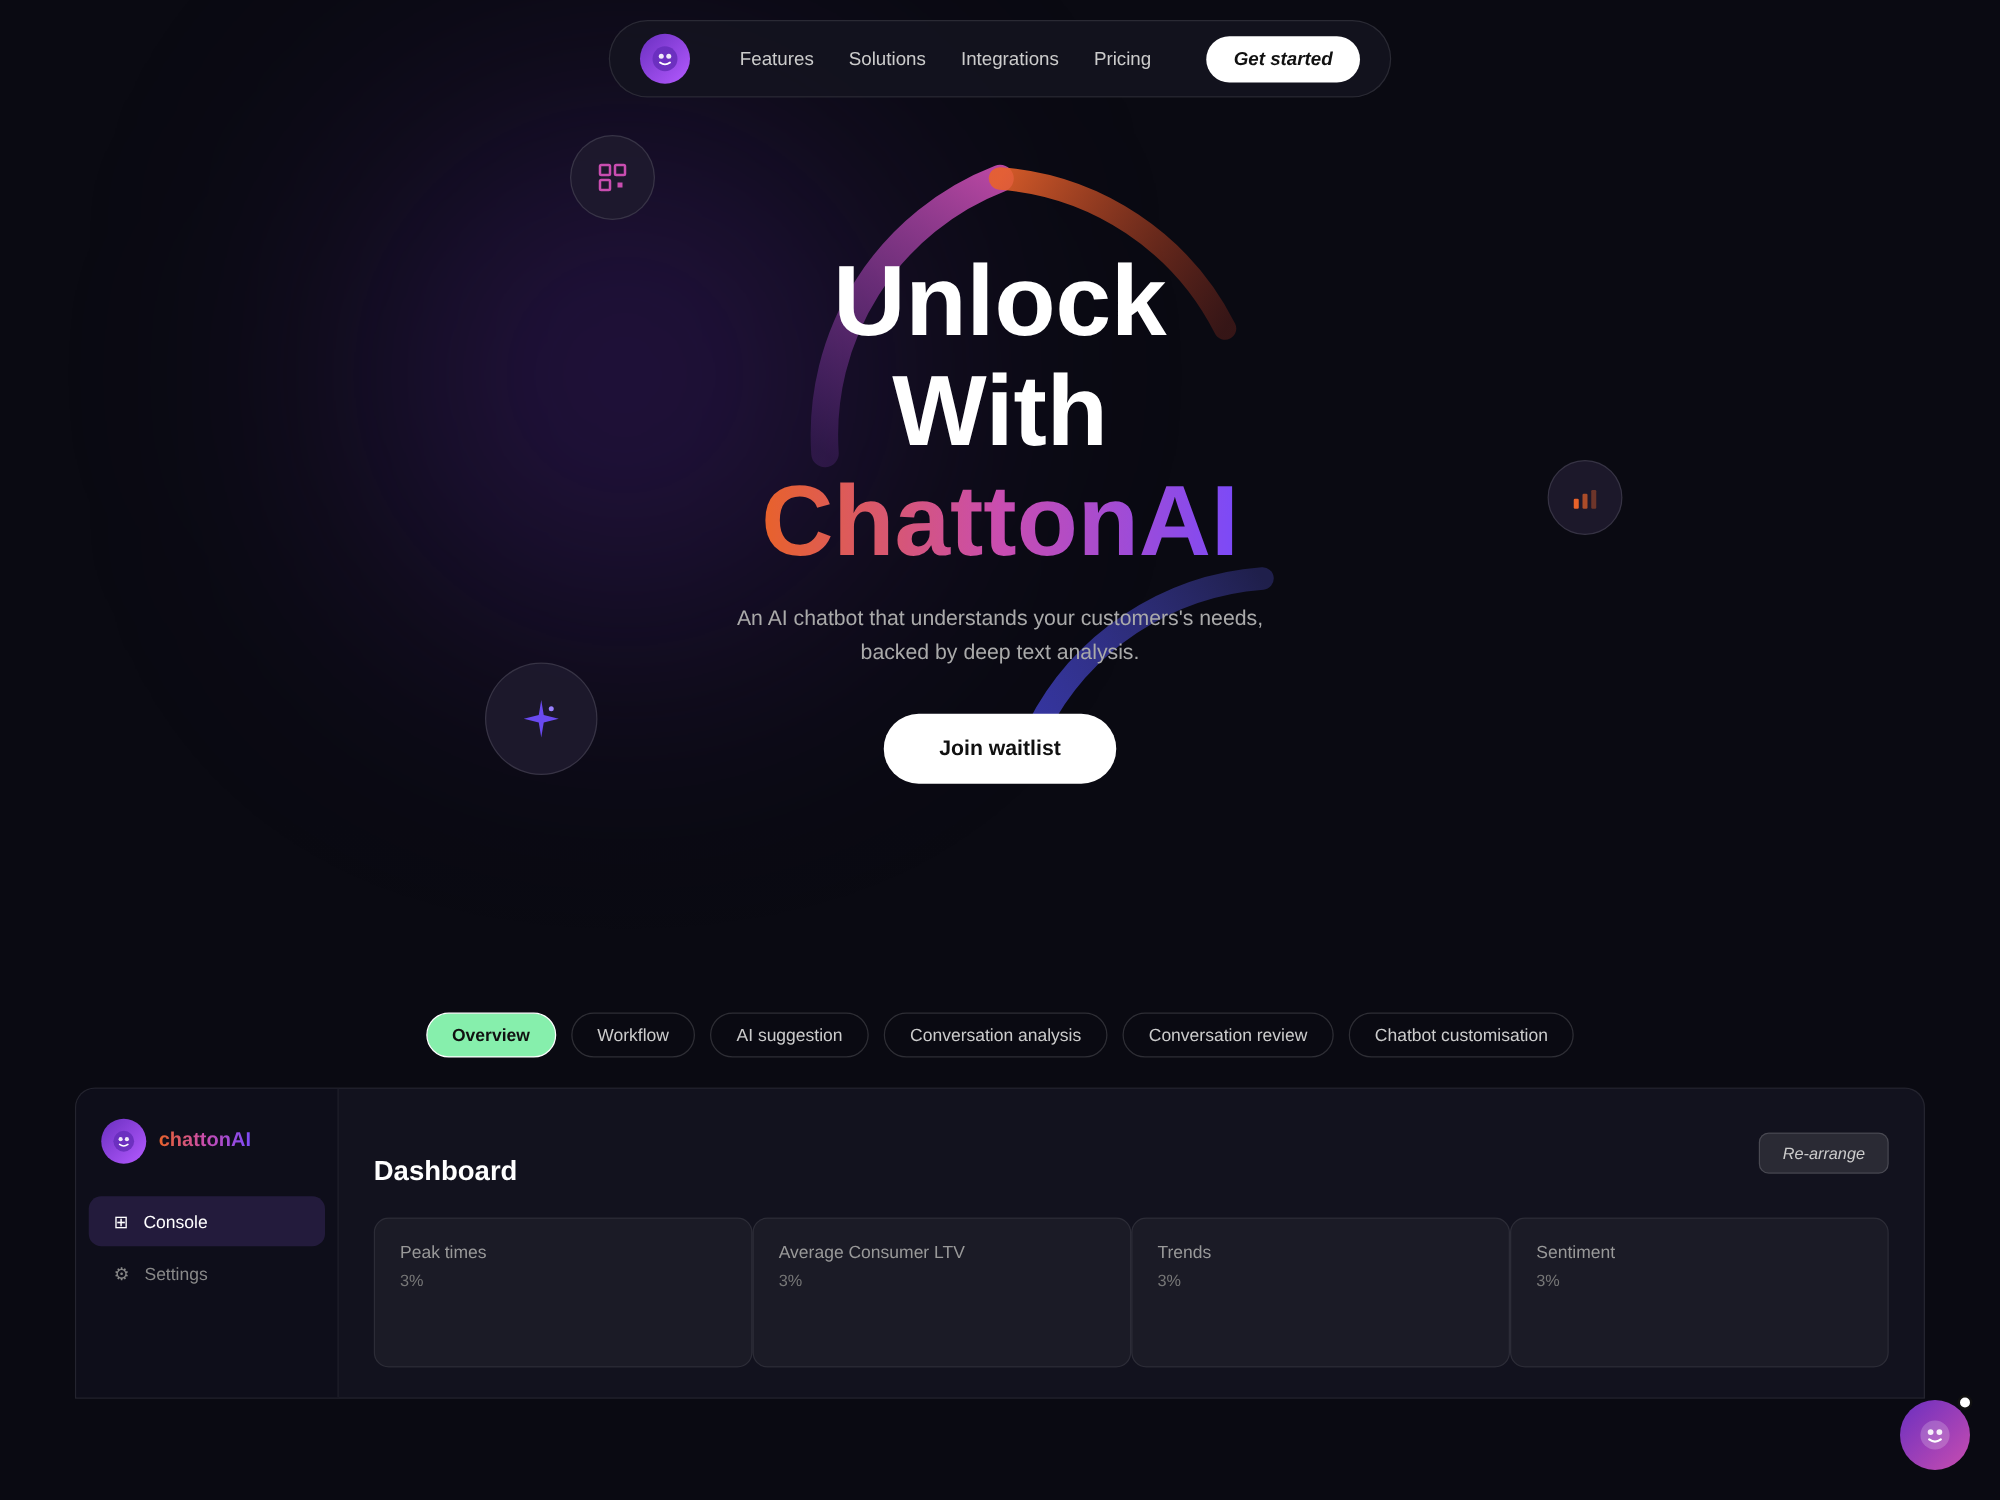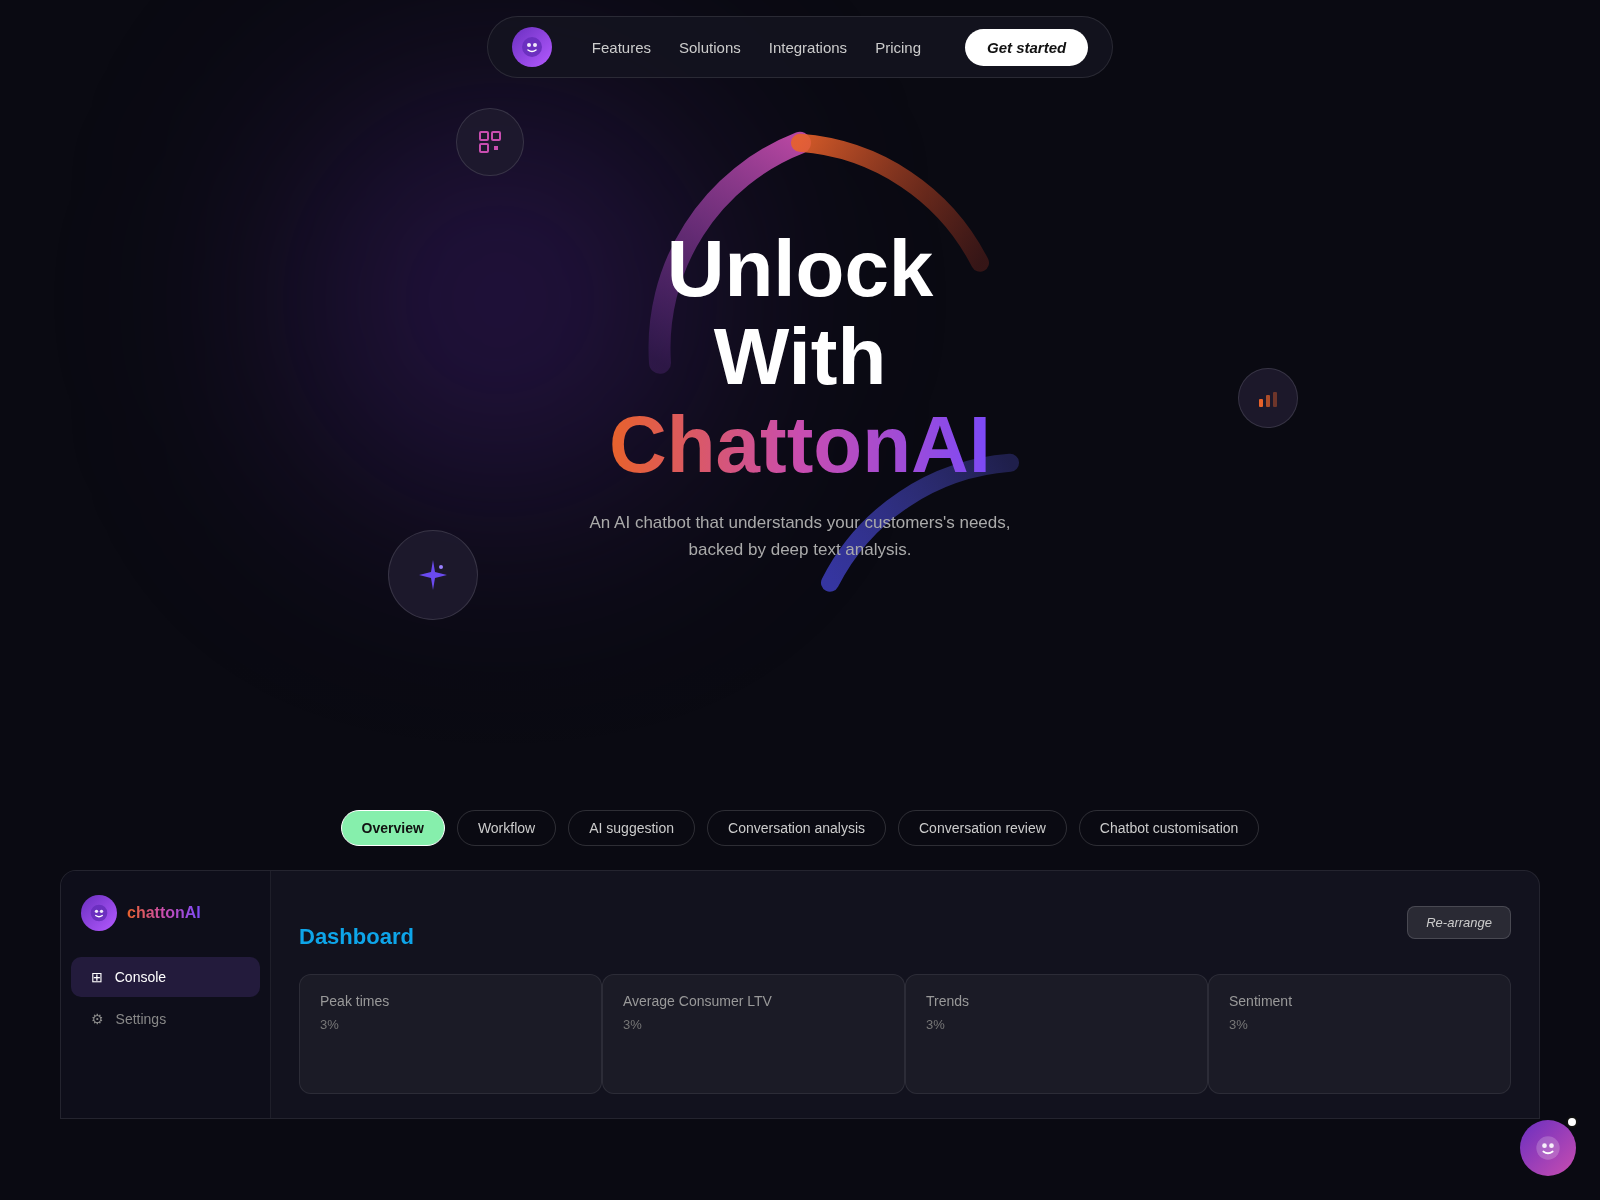--- a/index.html
+++ b/index.html
@@ -263,21 +263,21 @@
     .dashboard-header {
       display: flex;
       align-items: center;
       justify-content: space-between;
       margin-bottom: 24px;
     }
 
     .dashboard-title {
       font-size: 22px;
       font-weight: 600;
-      color: #0ea5e9;
+      color: #ffffff;
       margin-top: 29px;
     }
 
     .rearrange-btn {
       background: rgba(255,255,255,0.1);
       color: #ccc;
       border: 1px solid rgba(255,255,255,0.15);
       border-radius: 8px;
       padding: 8px 18px;
       font-size: 13px;
@@ -432,20 +432,21 @@
     </svg>
   </div>
 
   <div class="hero-text">
     <h1 class="hero-title">
       <span>Unlock</span><br>
       <span>With</span><br>
       <span class="gradient-text">ChattonAI</span>
     </h1>
     <p class="hero-subtitle">An AI chatbot that understands your customers's needs, backed by deep text analysis.</p>
+    <button class="join-btn">Join waitlist</button>
   </div>
 </section>
 
 <div class="tabs-section">
   <button class="tab-pill active">Overview</button>
   <button class="tab-pill">Workflow</button>
   <button class="tab-pill">AI suggestion</button>
   <button class="tab-pill">Conversation analysis</button>
   <button class="tab-pill">Conversation review</button>
   <button class="tab-pill">Chatbot customisation</button>

